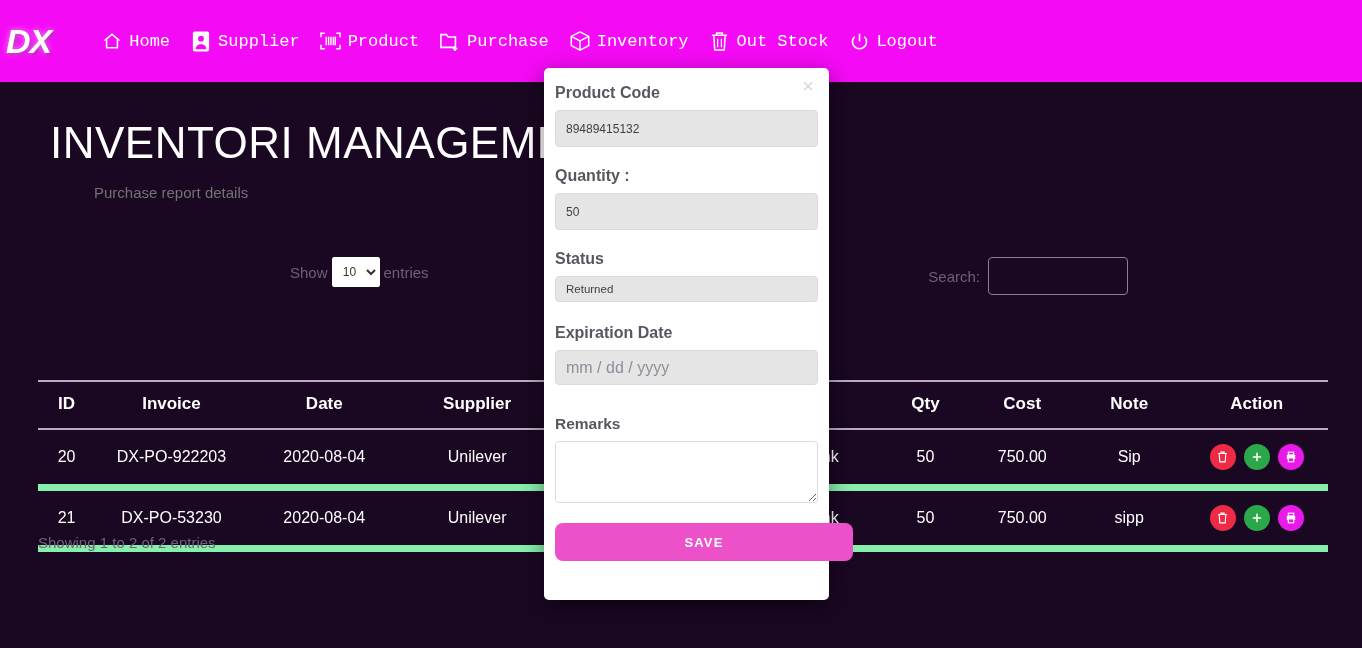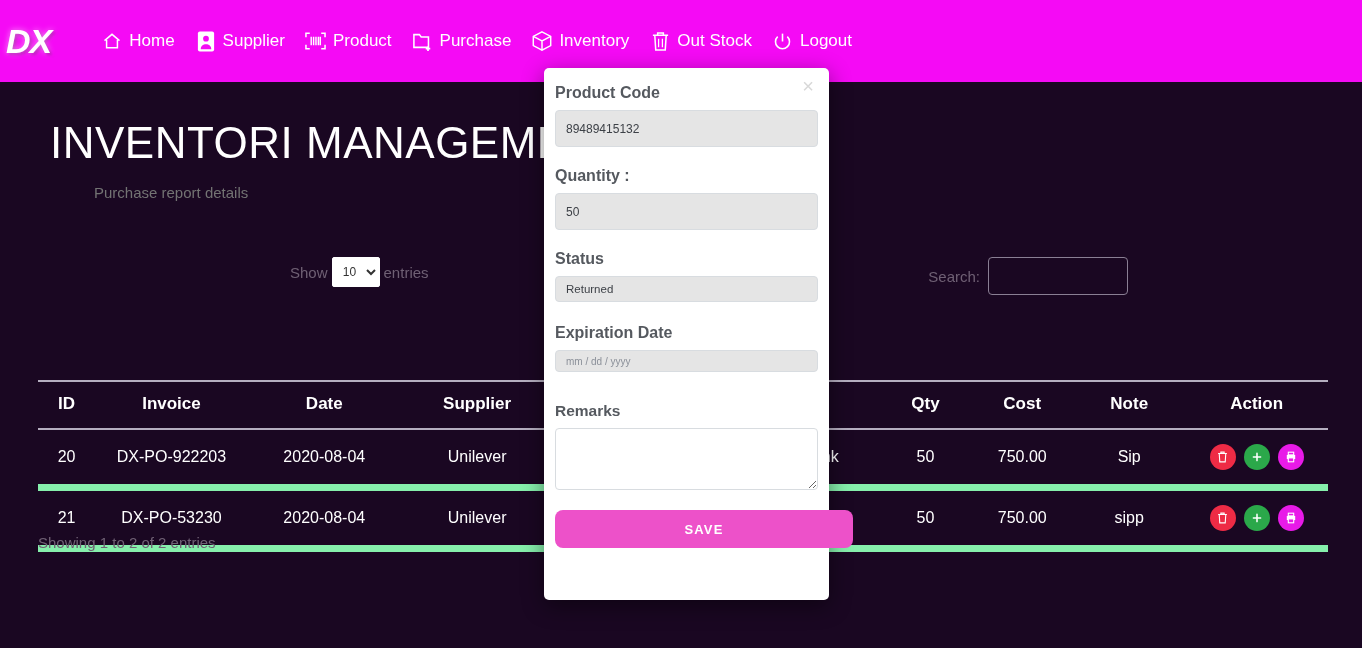--- a/index.html
+++ b/index.html
@@ -32,20 +32,21 @@
     user-select: none;
   }
   .nav-links { display: flex; align-items: center; gap: 0px; }
   .nav-item {
     display: flex; align-items: center;
     color: #ffffff;
     font-size: 17px;
     padding: 4px 10px;
     cursor: pointer;
     white-space: nowrap;
+    font-family: Liberation Mono, monospace;
   }
   .nav-item .ic {
     display: inline-flex; align-items: center; justify-content: center;
     width: 22px; height: 22px; margin-right: 6px;
   }
   .nav-item svg { display: block; }
 
   
   .page {
     position: absolute; top: 82px; left: 0;
@@ -187,21 +188,21 @@
     border-radius: 4px;
     padding: 0 10px;
     font-size: 12px;
     color: #3d4147;
     font-family: "Liberation Sans", sans-serif;
     outline: none;
     background: #e5e5e5;
     margin-bottom: 20px;
   }
   .f-input.short { height: 26px; font-size: 11.5px; margin-bottom: 22px; }
-  .f-input.date  { height: 22px; font-size: 10px; color: #7b8088; margin-bottom: 30px; }
+  .f-input.date  { height: 35px; font-size: 16px; color: #7b8088; margin-bottom: 30px; }
   .f-area {
     display: block;
     width: 263px; height: 62px;
     border: 1px solid #d8dce0;
     border-radius: 4px;
     resize: vertical;
     font-family: "Liberation Sans", sans-serif;
     font-size: 12px;
     padding: 6px 8px;
     outline: none;

